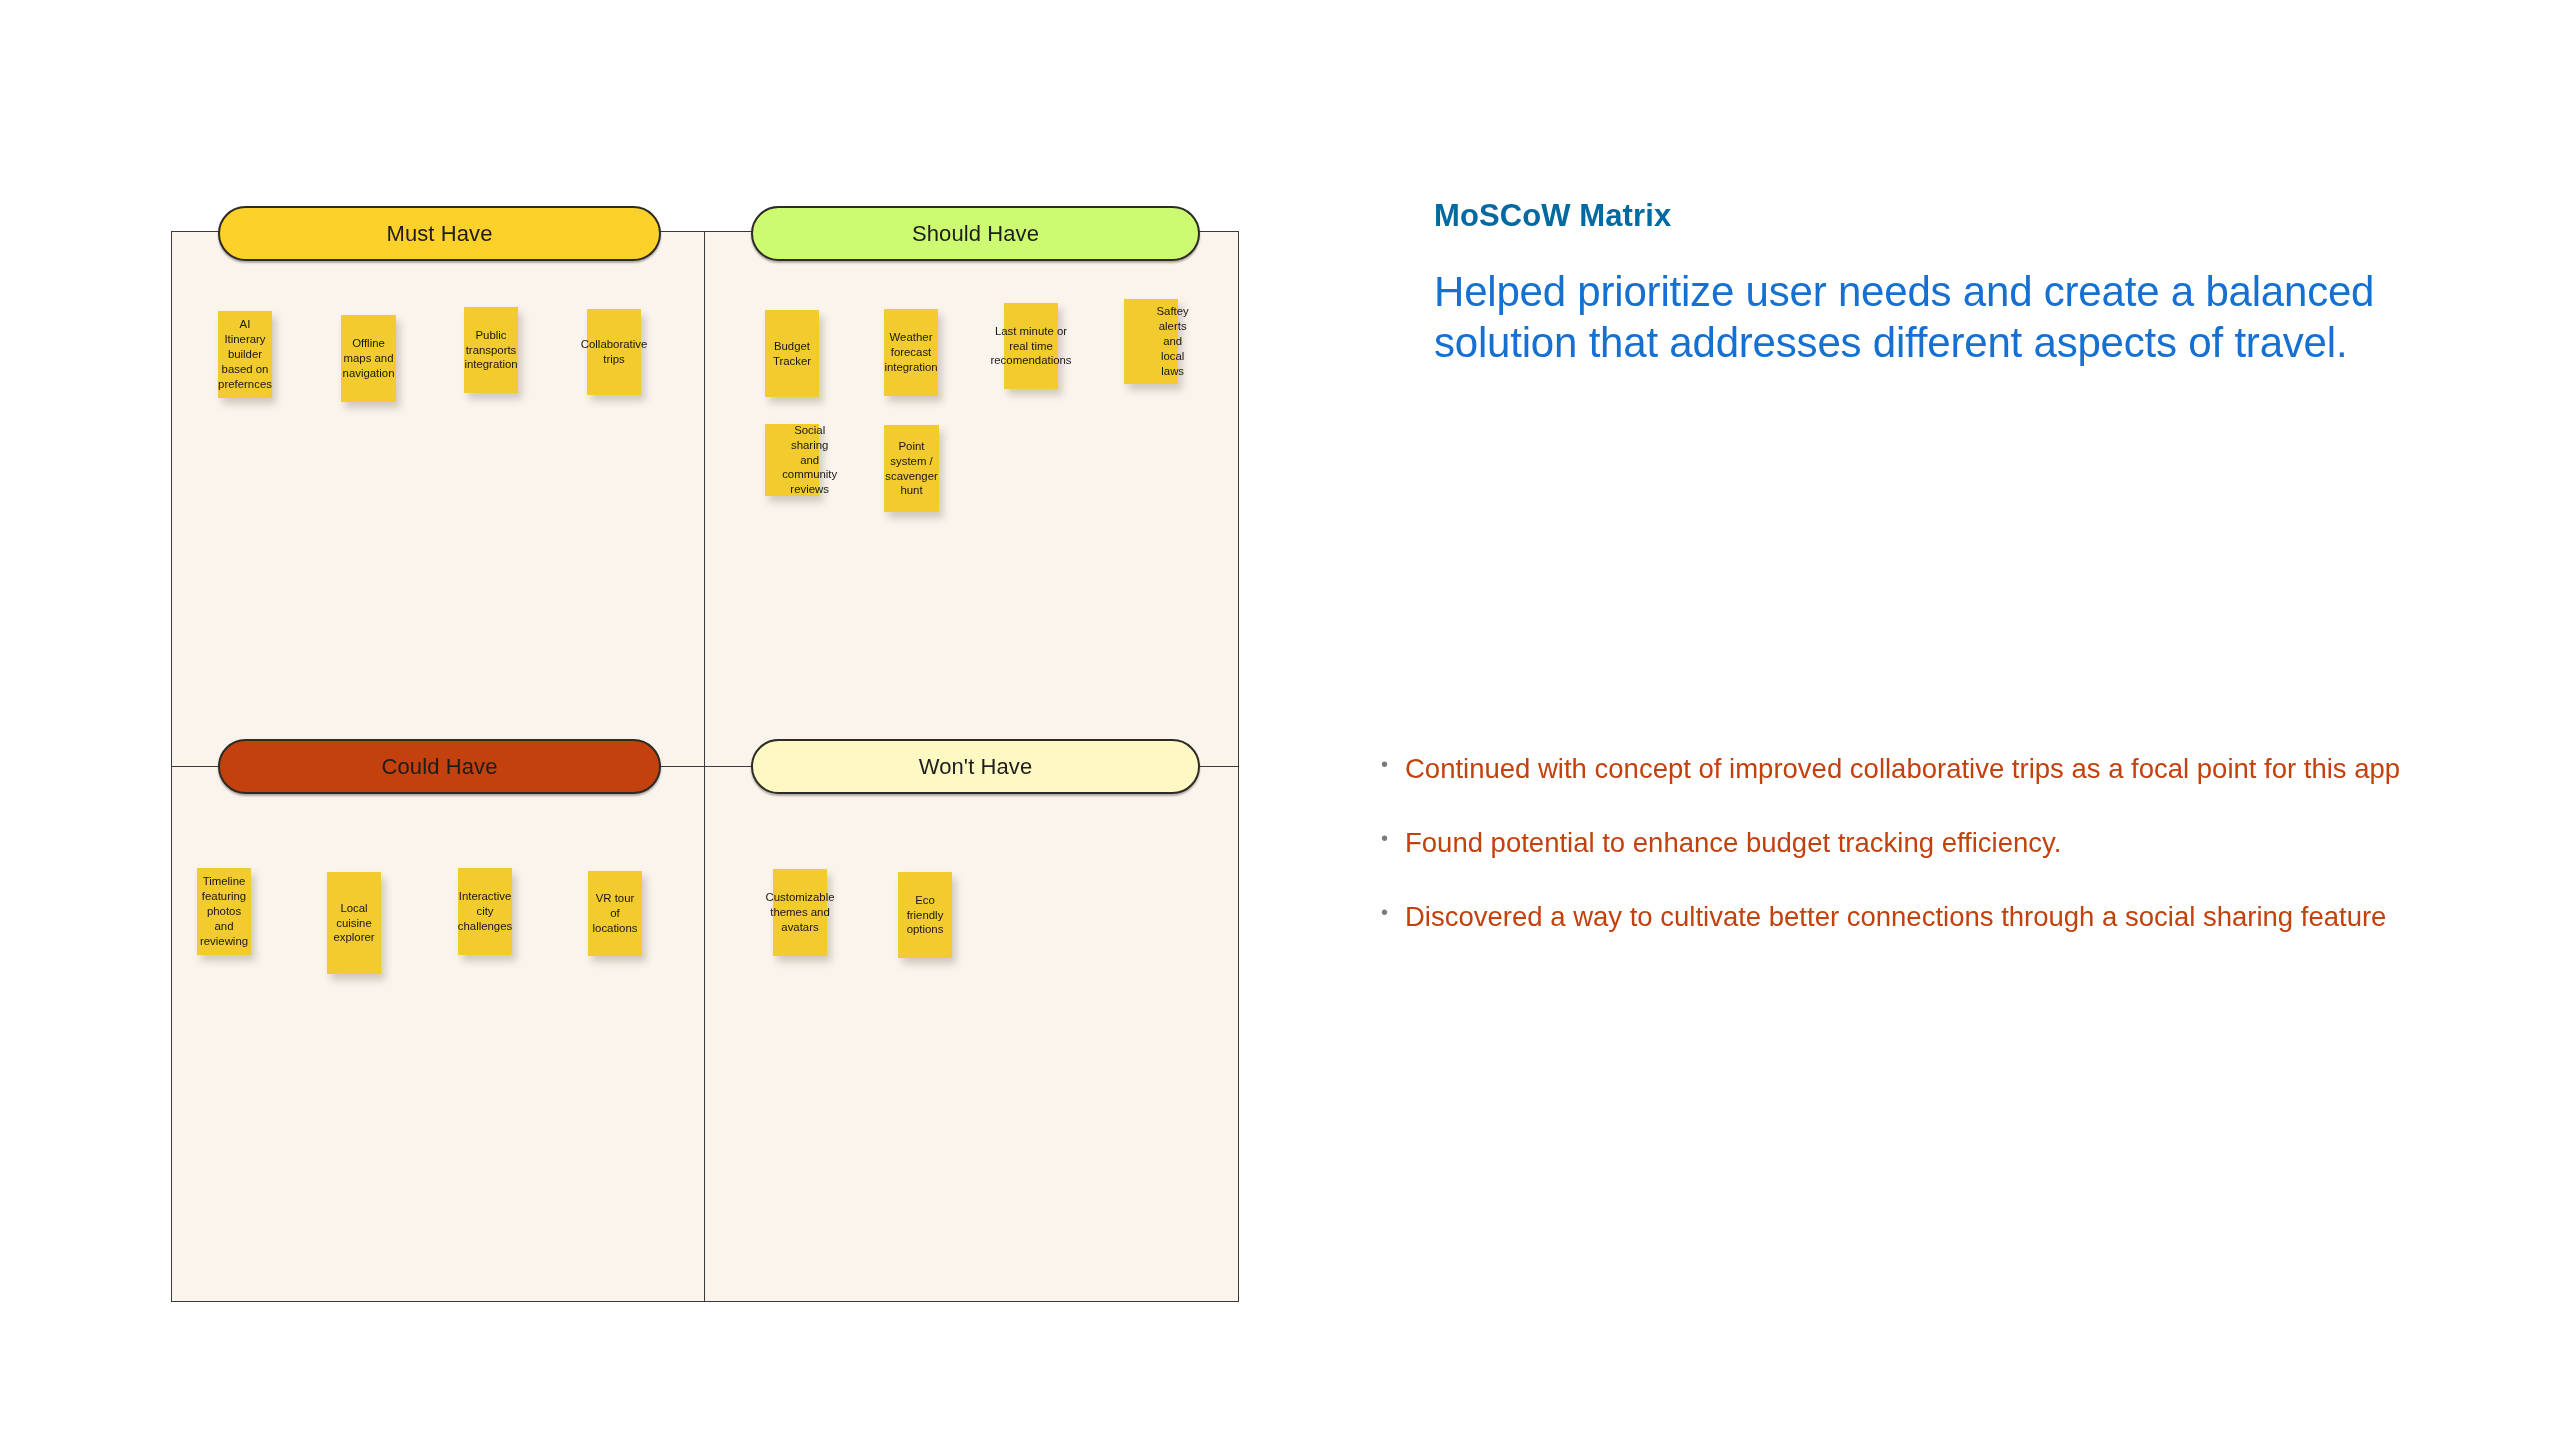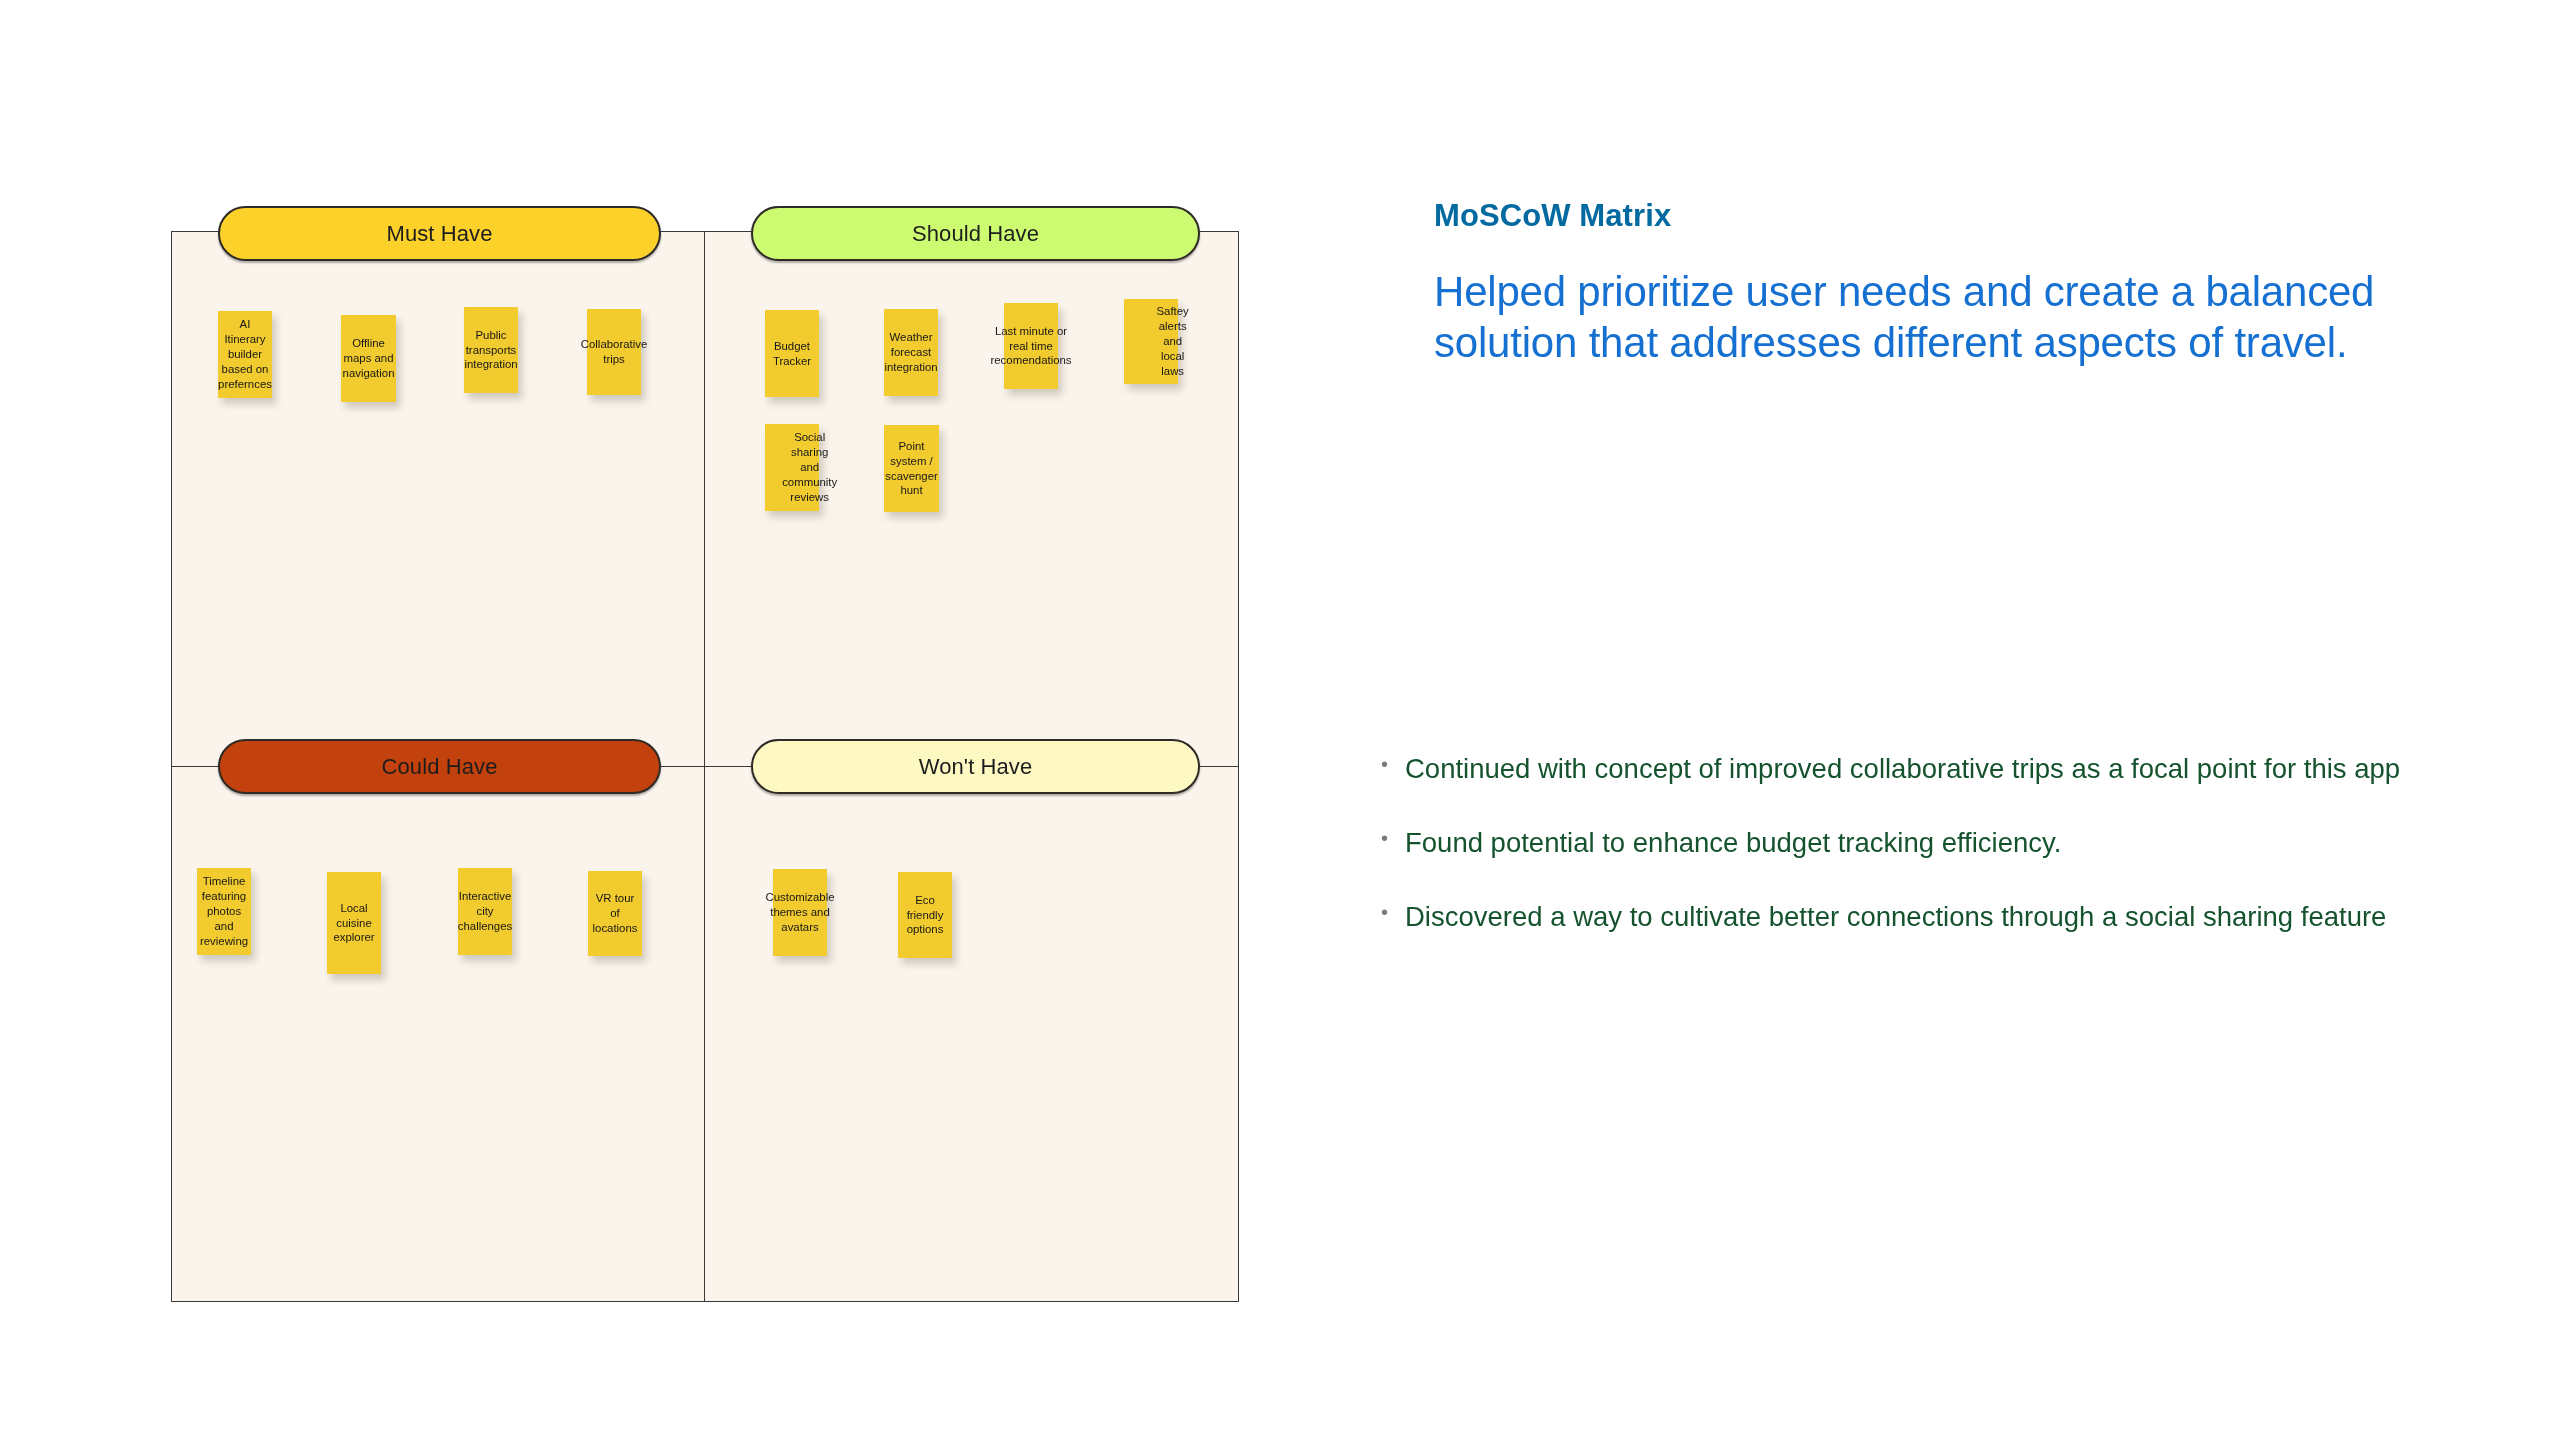--- a/index.html
+++ b/index.html
@@ -129,21 +129,21 @@
     width: 24px;
     font-size: 20px;
     line-height: 1.38;
     color: #7a7a7a;
     text-align: left;
     padding-top: 1.3px;
   }
   .bullet .btxt {
     font-size: 27.5px;
     line-height: 1.38;
-    color: #14532d;
+    color: #c2410c;
     max-width: 1026px;
   }
 </style>
 </head>
 <body>
 
 <div id="board">
   <div class="frame"></div>
   <div class="divider-v"></div>
   <div class="divider-h"></div>
@@ -183,21 +183,21 @@
   </div>
   <div class="note" style="left:884px; top:309px; width:54px; height:87px;">
     <span>Weather forecast integration</span>
   </div>
   <div class="note" style="left:1004px; top:303px; width:54px; height:86px;">
     <span>Last minute or real time recomendations</span>
   </div>
   <div class="note" style="left:1124px; top:299px; width:54px; height:85px;padding-left:48px;">
     <span>Saftey alerts and local laws</span>
   </div>
-  <div class="note" style="left:765px; top:424px; width:54px; height:87px;padding-left:40px;">
+  <div class="note" style="left:765px; top:424px; width:54px; height:72px;padding-left:40px;">
     <span>Social sharing and community reviews</span>
   </div>
   <div class="note" style="left:884px; top:425px; width:55px; height:87px;">
     <span>Point system / scavenger hunt</span>
   </div>
 </div>
 
 <div class="notes">
   <div class="note" style="left:197px; top:868px; width:54px; height:87px;">
     <span>Timeline featuring photos and reviewing</span>

